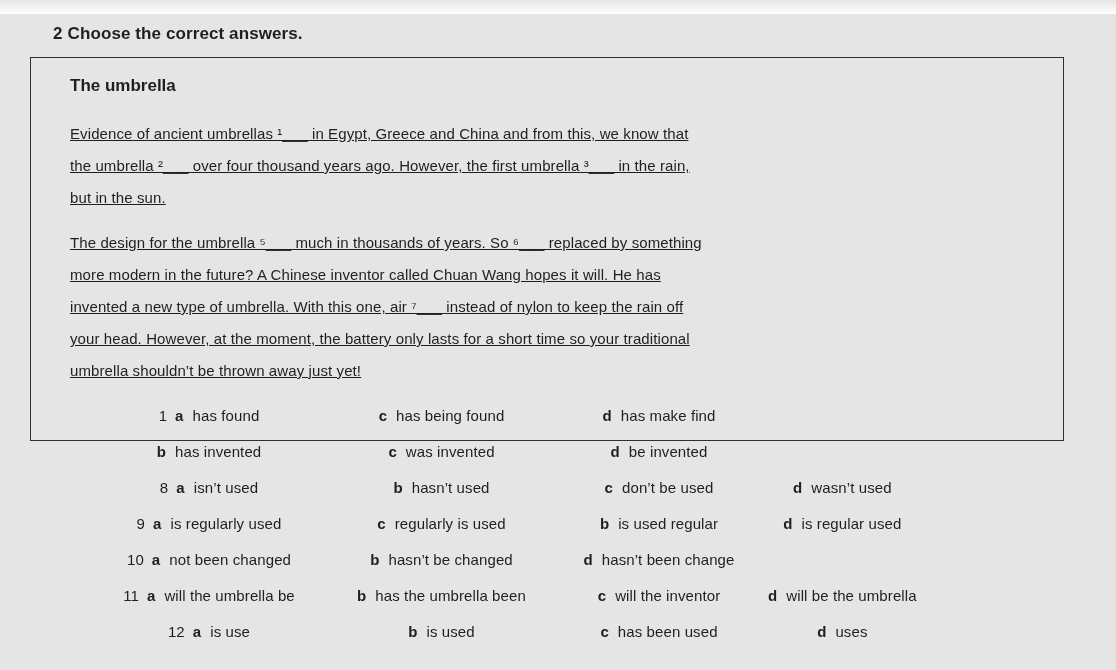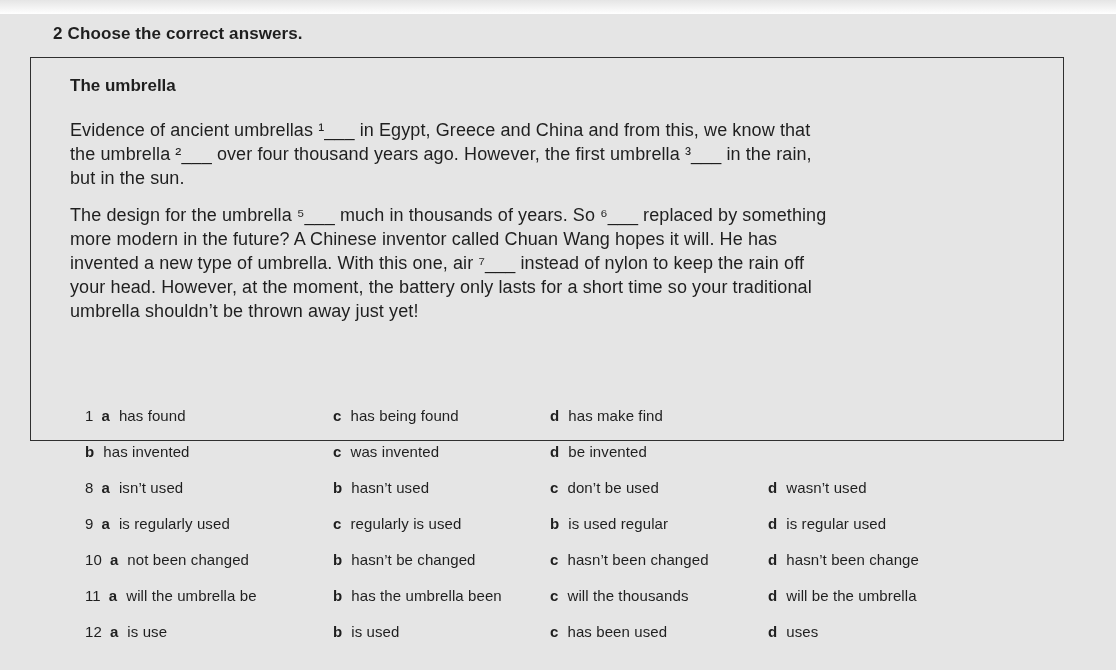--- a/index.html
+++ b/index.html
@@ -17,24 +17,24 @@
     font-size:17px; font-weight:700; letter-spacing:0.1px; white-space:nowrap;
   }
   .ex-num { margin-right:5px; }
   .passage-box {
     position:absolute; left:30px; top:57px; width:1034px; height:384px;
     border:1.5px solid #2f2f2f; box-sizing:border-box;
     padding:17px 0 0 39px; overflow:visible; background:transparent;
   }
   .passage-title { font-size:17px; font-weight:700; line-height:21px; margin:0 0 22px 0; }
   .para {
-    margin:0 0 13px 0; font-size:18px; line-height:24px;
-    white-space:pre-line; letter-spacing:0.1px;
+    margin:0 0 13px 0; font-size:15px; line-height:32px;
+    white-space:pre-line; letter-spacing:0.1px;text-decoration:underline;
   }
-  .answers { position:absolute; left:85px; top:397px; }
+  .answers { position:absolute; left:85px; top:397px;text-align:center; }
   .answer-row {
     display:grid; grid-template-columns:248px 217px 218px auto;
     height:36px; align-items:center; font-size:15px; letter-spacing:0.1px;
   }
   .cell { white-space:nowrap; }
   .num { margin-right:8px; }
   .letter { font-weight:700; margin-right:9px; }
 </style>
 </head>
 <body>
@@ -77,27 +77,26 @@
       </div>
       <div class="answer-row">
         <div class="cell"><span class="num">9</span><span class="letter">a</span><span class="opt-text">is regularly used</span></div>
         <div class="cell"><span class="letter">c</span><span class="opt-text">regularly is used</span></div>
         <div class="cell"><span class="letter">b</span><span class="opt-text">is used regular</span></div>
         <div class="cell"><span class="letter">d</span><span class="opt-text">is regular used</span></div>
       </div>
       <div class="answer-row">
         <div class="cell"><span class="num">10</span><span class="letter">a</span><span class="opt-text">not been changed</span></div>
         <div class="cell"><span class="letter">b</span><span class="opt-text">hasn’t be changed</span></div>
-        <div class="cell"><span class="letter">c</span><span class="opt-text">hasn’t been changed</span></div>
         <div class="cell"><span class="letter">d</span><span class="opt-text">hasn’t been change</span></div>
       </div>
       <div class="answer-row">
         <div class="cell"><span class="num">11</span><span class="letter">a</span><span class="opt-text">will the umbrella be</span></div>
         <div class="cell"><span class="letter">b</span><span class="opt-text">has the umbrella been</span></div>
-        <div class="cell"><span class="letter">c</span><span class="opt-text">will the thousands</span></div>
+        <div class="cell"><span class="letter">c</span><span class="opt-text">will the inventor</span></div>
         <div class="cell"><span class="letter">d</span><span class="opt-text">will be the umbrella</span></div>
       </div>
       <div class="answer-row">
         <div class="cell"><span class="num">12</span><span class="letter">a</span><span class="opt-text">is use</span></div>
         <div class="cell"><span class="letter">b</span><span class="opt-text">is used</span></div>
         <div class="cell"><span class="letter">c</span><span class="opt-text">has been used</span></div>
         <div class="cell"><span class="letter">d</span><span class="opt-text">uses</span></div>
       </div>
     </div>
 </div>

